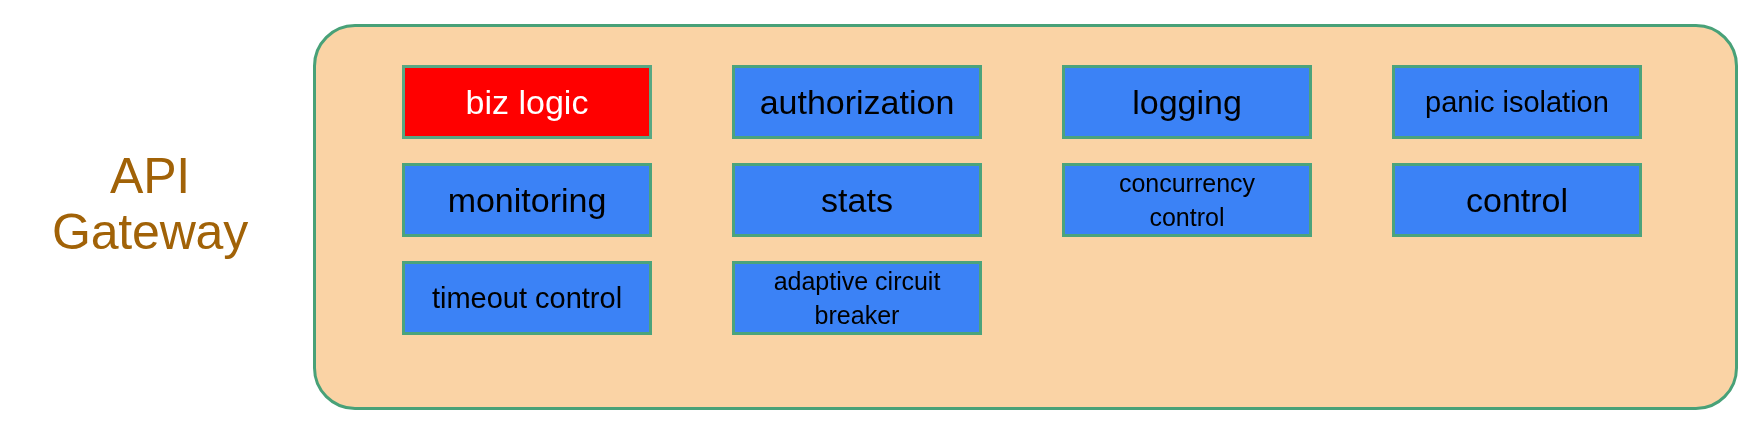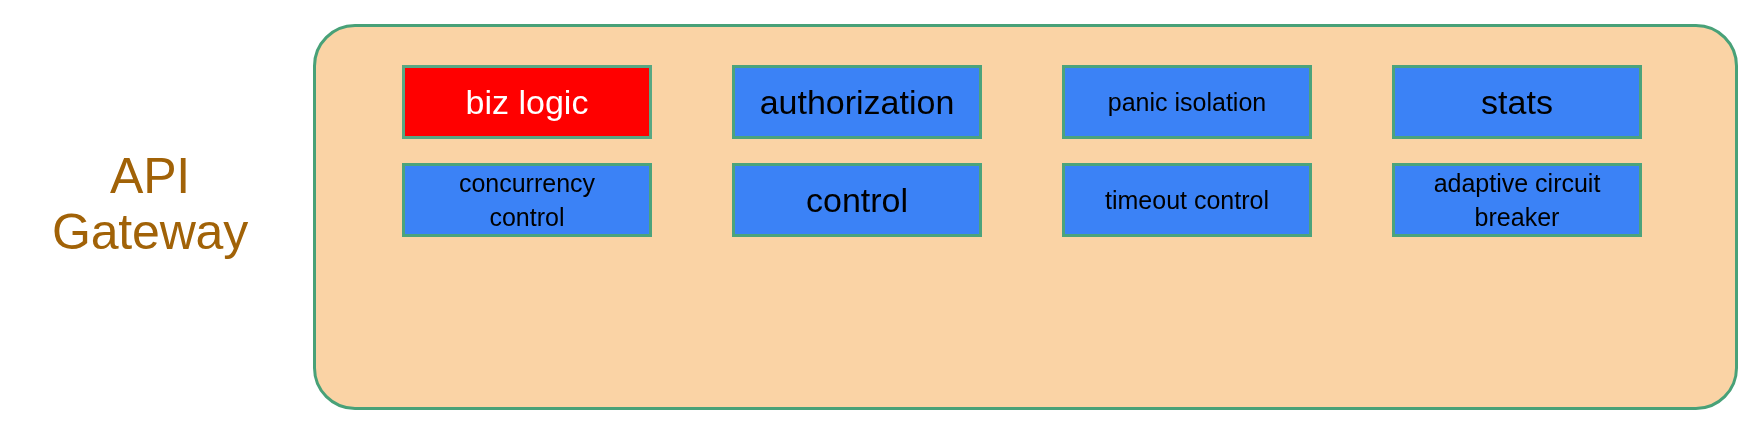--- a/index.html
+++ b/index.html
@@ -75,21 +75,21 @@
     text-align: center;
     color: #000000;
     font-family: "Liberation Sans", sans-serif;
     font-size: 34px;
     line-height: 38px;
     white-space: pre-line;
     padding: 0 6px;
   }
 
   .cap-box.small {
-    font-size: 25px;
+    font-size: 29px;
     line-height: 33px;
   }
 
   .cap-box.two-line {
     font-size: 25px;
     line-height: 34px;
   }
 
   .cap-box.highlight {
     background: #ff0000;
@@ -103,21 +103,23 @@
 <div id="diagram">
 
   <div class="gateway-label">API
 Gateway</div>
 
   <div class="gateway-container"></div>
 
   <div class="capability-grid">
       <div class="cap-box highlight">biz logic</div>
       <div class="cap-box">authorization</div>
+      <div class="cap-box">logging</div>
       <div class="cap-box small">panic isolation</div>
+      <div class="cap-box">monitoring</div>
       <div class="cap-box">stats</div>
       <div class="cap-box two-line">concurrency
 control</div>
       <div class="cap-box">control</div>
       <div class="cap-box small">timeout control</div>
       <div class="cap-box two-line">adaptive circuit
 breaker</div>
     </div>
 
 </div>

